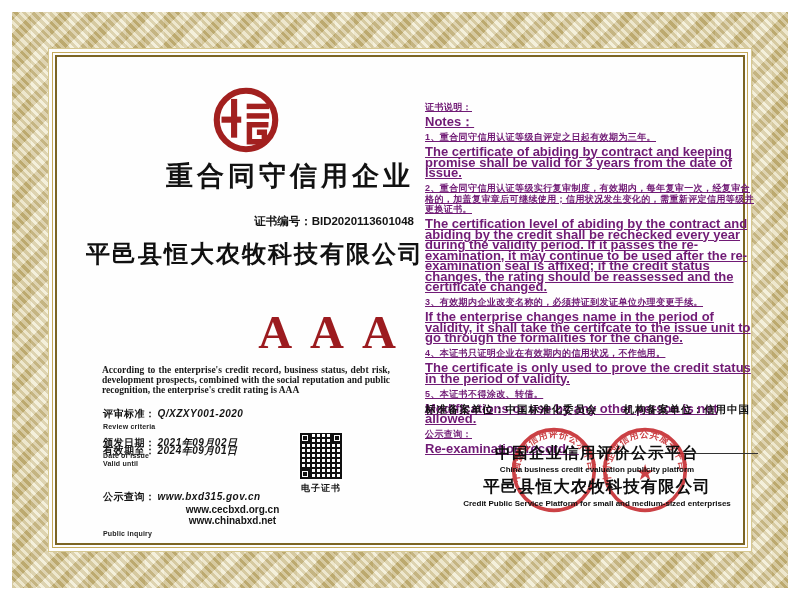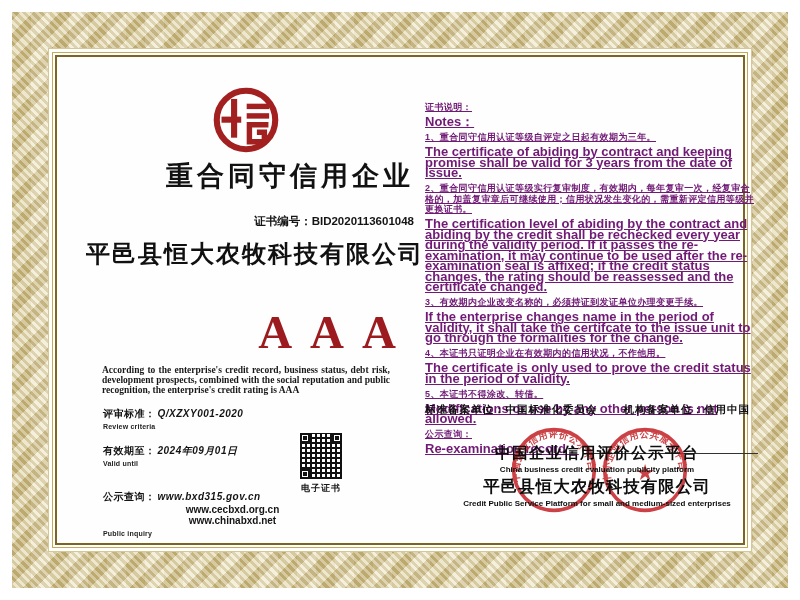--- a/index.html
+++ b/index.html
@@ -92,20 +92,24 @@
     <span>证书编号：</span><span>BID2020113601048</span>
   </div>
   <div class="abs ctr company">平邑县恒大农牧科技有限公司</div>
   <div class="abs ctr rating">AAA</div>
   <div class="abs statement-en">According to the enterprise's credit record, business status, debt risk, development prospects, combined with the social reputation and public recognition, the enterprise's credit rating is AAA</div>
 
   <div class="abs field" style="top:407px;">
     <div class="f-line"><span>评审标准：</span><span class="f-value">Q/XZXY001-2020</span></div>
     <div class="f-sub">Review criteria</div>
   </div>
+  <div class="abs field" style="top:436px;">
+    <div class="f-line"><span>颁发日期：</span><span class="f-value">2021年09月02日</span></div>
+    <div class="f-sub">Date of issue</div>
+  </div>
   <div class="abs field" style="top:444px;">
     <div class="f-line"><span>有效期至：</span><span class="f-value">2024年09月01日</span></div>
     <div class="f-sub">Valid until</div>
   </div>
   <div class="abs field" style="top:490px;">
     <div class="f-line"><span>公示查询：</span><span class="f-value">www.bxd315.gov.cn</span></div>
     <div class="url-extra">www.cecbxd.org.cn</div>
     <div class="url-extra">www.chinabxd.net</div>
     <div class="f-sub" style="margin-top:4px;">Public inquiry</div>
   </div>

